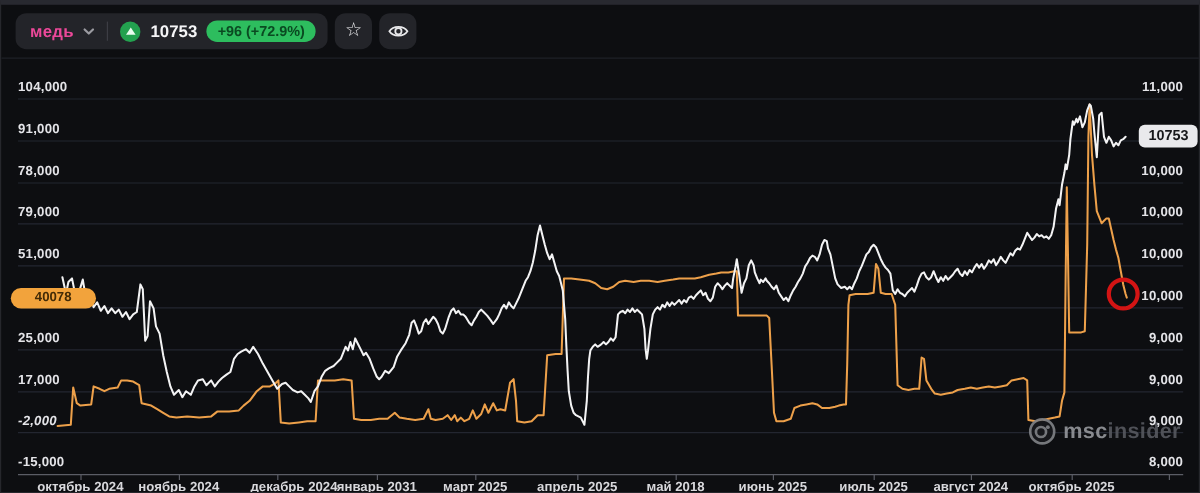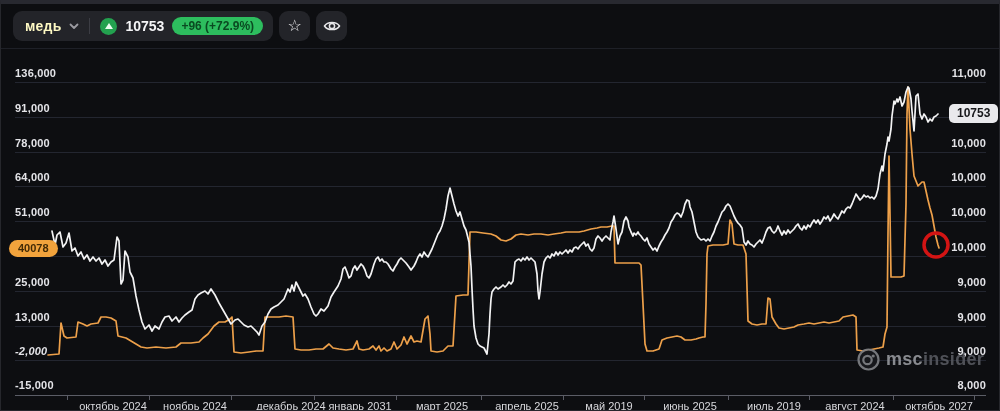--- a/index.html
+++ b/index.html
@@ -10,21 +10,21 @@
     border-right:1px solid #26272c;border-bottom:1px solid #26272c;
     box-sizing:border-box;
     font-family:"Liberation Sans","DejaVu Sans",sans-serif;
   }
   
   .header{position:absolute;top:7px;left:12px;display:flex;align-items:center;gap:6px;z-index:30;}
   .symbol-pill{
     display:flex;align-items:center;height:30px;background:#232429;border-radius:9px;
     padding:0 10px 0 12px;gap:8px;
   }
-  .symbol-label{color:#fef9c3;font-size:14px;font-weight:700;letter-spacing:.2px;}
+  .symbol-label{color:#ec4899;font-size:14px;font-weight:700;letter-spacing:.2px;}
   .chev{display:flex;align-items:center;}
   .divider{width:1px;height:16px;background:#3c3d44;margin:0 2px;}
   .dir-badge{width:17px;height:17px;border-radius:50%;background:#23a14f;display:flex;align-items:center;justify-content:center;}
   .dir-badge .tri{width:0;height:0;border-left:4px solid transparent;border-right:4px solid transparent;border-bottom:6px solid #eafcef;}
   .price{color:#f5f5f7;font-size:14px;font-weight:700;}
   .change-pill{
     background:#2dbd5e;color:#0a4a21;font-size:12px;font-weight:700;
     border-radius:11px;padding:3px 9px;line-height:1;
   }
   .icon-btn{
@@ -33,25 +33,25 @@
   }
   .star-glyph{font-size:16px;line-height:1;color:#ececee;}
   
   svg.chart{position:absolute;left:0;top:0;z-index:5;}
   .axis-label{
     position:absolute;font-size:11px;font-weight:600;color:#e4e4e8;z-index:20;letter-spacing:.2px;
   }
   .axis-label.right{text-align:right;}
   .month-label{
     position:absolute;top:396px;transform:translateX(-50%);
-    font-size:11px;font-weight:400;color:#d8d8dc;white-space:nowrap;z-index:20;margin-left:46px;
+    font-size:11px;font-weight:700;color:#d8d8dc;white-space:nowrap;z-index:20;
   }
   .badge-left{
     position:absolute;z-index:25;background:#f2a33c;color:#432b06;
-    font-size:11px;font-weight:700;border-radius:9px;padding:2px 9px;line-height:13px;
+    font-size:11px;font-weight:700;border-radius:9px;padding:2px 20px;line-height:13px;
   }
   .badge-right{
     position:absolute;z-index:25;background:#e9e9ec;color:#17181b;
     font-size:12px;font-weight:700;border-radius:5px;padding:2px 8px;line-height:15px;
   }
   
   .watermark{
     position:absolute;display:flex;align-items:center;gap:6px;z-index:8;opacity:.92;
   }
   .wm-text{font-size:18px;font-weight:700;letter-spacing:.3px;}
@@ -125,46 +125,46 @@
       <svg width="23" height="23" viewBox="0 0 23 23">
         <circle cx="11.5" cy="11.5" r="10" fill="#17181c" stroke="#7e8085" stroke-width="2.2"></circle>
         <circle cx="10.5" cy="12" r="4.2" fill="none" stroke="#7e8085" stroke-width="2.2"></circle>
         <circle cx="16.2" cy="8" r="1.6" fill="#7e8085"></circle>
       </svg>
     </span>
     <span class="wm-text"><span class="wm-strong">msc</span><span class="wm-weak">insider</span></span>
   </div>
 
   <div id="labels-layer">
-      <div class="axis-label" style="left: 14px; top: 63px;">136,000</div>
+      <div class="axis-label" style="left: 14px; top: 63px;">104,000</div>
       <div class="axis-label" style="left: 14px; top: 98px;">91,000</div>
       <div class="axis-label" style="left: 14px; top: 133px;">78,000</div>
-      <div class="axis-label" style="left: 14px; top: 167px;">64,000</div>
+      <div class="axis-label" style="left: 14px; top: 167px;">79,000</div>
       <div class="axis-label" style="left: 14px; top: 202px;">51,000</div>
       <div class="axis-label" style="left: 14px; top: 272px;">25,000</div>
-      <div class="axis-label" style="left: 14px; top: 307px;">13,000</div>
+      <div class="axis-label" style="left: 14px; top: 307px;">17,000</div>
       <div class="axis-label" style="left: 14px; top: 341px; font-style: italic;">-2,000</div>
       <div class="axis-label" style="left: 14px; top: 375px;">-15,000</div>
       <div class="axis-label right" style="right: 13px; top: 63px;">11,000</div>
       <div class="axis-label right" style="right: 13px; top: 133px;">10,000</div>
       <div class="axis-label right" style="right: 13px; top: 167px;">10,000</div>
       <div class="axis-label right" style="right: 13px; top: 202px;">10,000</div>
       <div class="axis-label right" style="right: 13px; top: 237px;">10,000</div>
       <div class="axis-label right" style="right: 13px; top: 272px;">9,000</div>
       <div class="axis-label right" style="right: 13px; top: 307px;">9,000</div>
       <div class="axis-label right" style="right: 13px; top: 341px;">9,000</div>
       <div class="axis-label right" style="right: 13px; top: 375px;">8,000</div>
       <div class="month-label" style="left: 66px;">октябрь 2024</div>
       <div class="month-label" style="left: 148px;">ноябрь 2024</div>
       <div class="month-label" style="left: 244px;">декабрь 2024</div>
       <div class="month-label" style="left: 313px;">январь 2031</div>
       <div class="month-label" style="left: 395px;">март 2025</div>
       <div class="month-label" style="left: 480px;">апрель 2025</div>
-      <div class="month-label" style="left: 562px;">май 2019</div>
+      <div class="month-label" style="left: 562px;">май 2018</div>
       <div class="month-label" style="left: 643px;">июнь 2025</div>
-      <div class="month-label" style="left: 727px;">июль 2019</div>
+      <div class="month-label" style="left: 727px;">июль 2025</div>
       <div class="month-label" style="left: 808px;">август 2024</div>
-      <div class="month-label" style="left: 892px;">октябрь 2027</div>
+      <div class="month-label" style="left: 892px;">октябрь 2025</div>
     </div>
 
   <div class="badge-left" style="left:8px;top:236px;">40078</div>
   <div class="badge-right" style="left:948px;top:100px;">10753</div>
 </div>
 
 </body></html>

